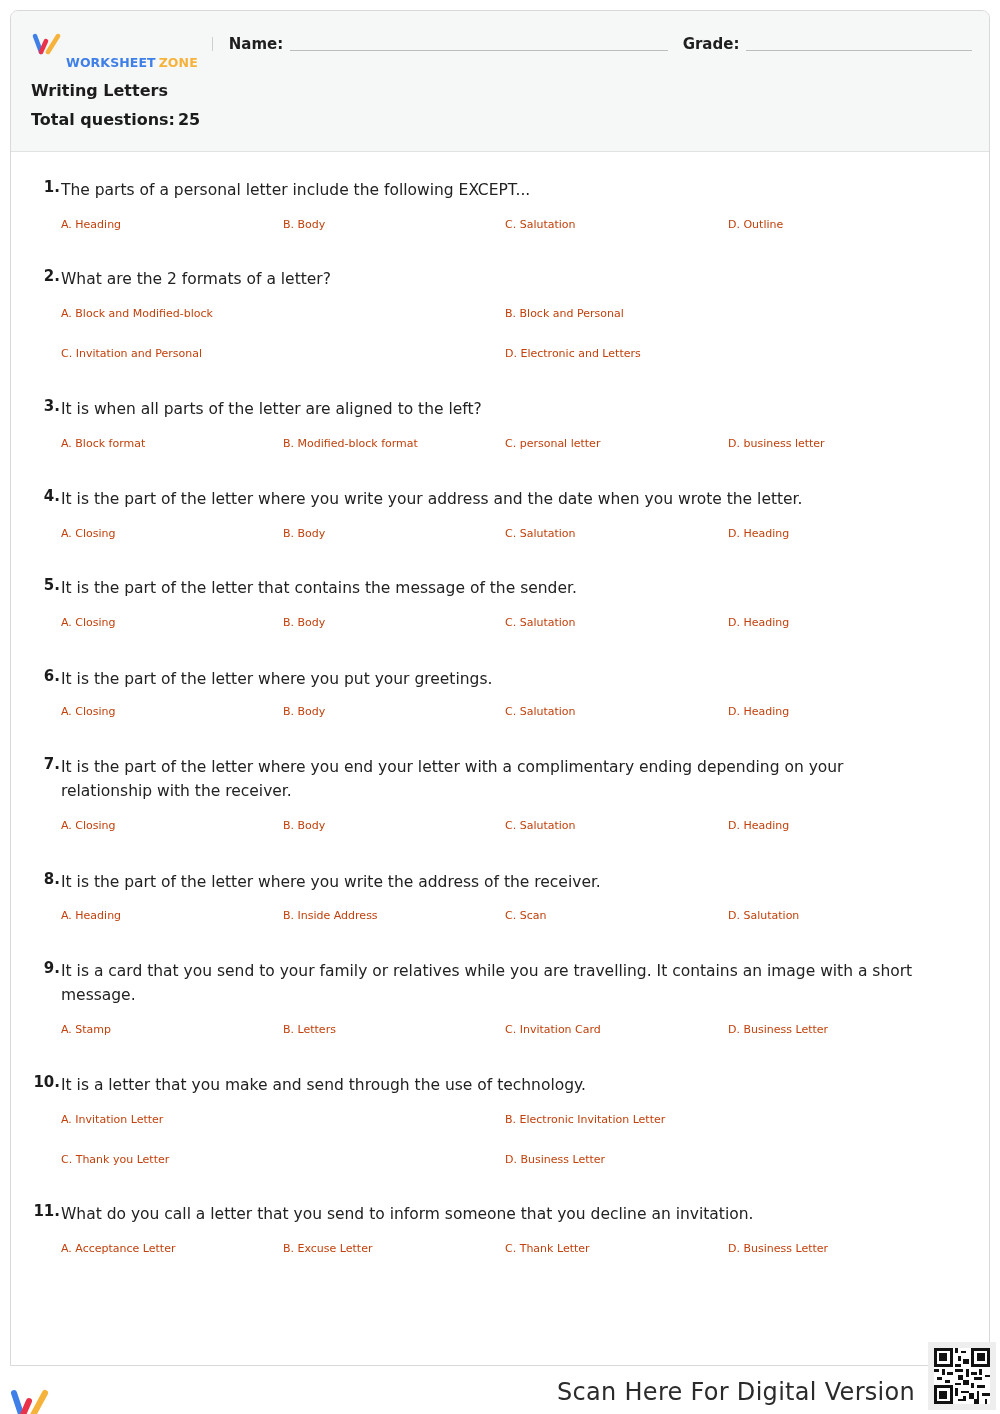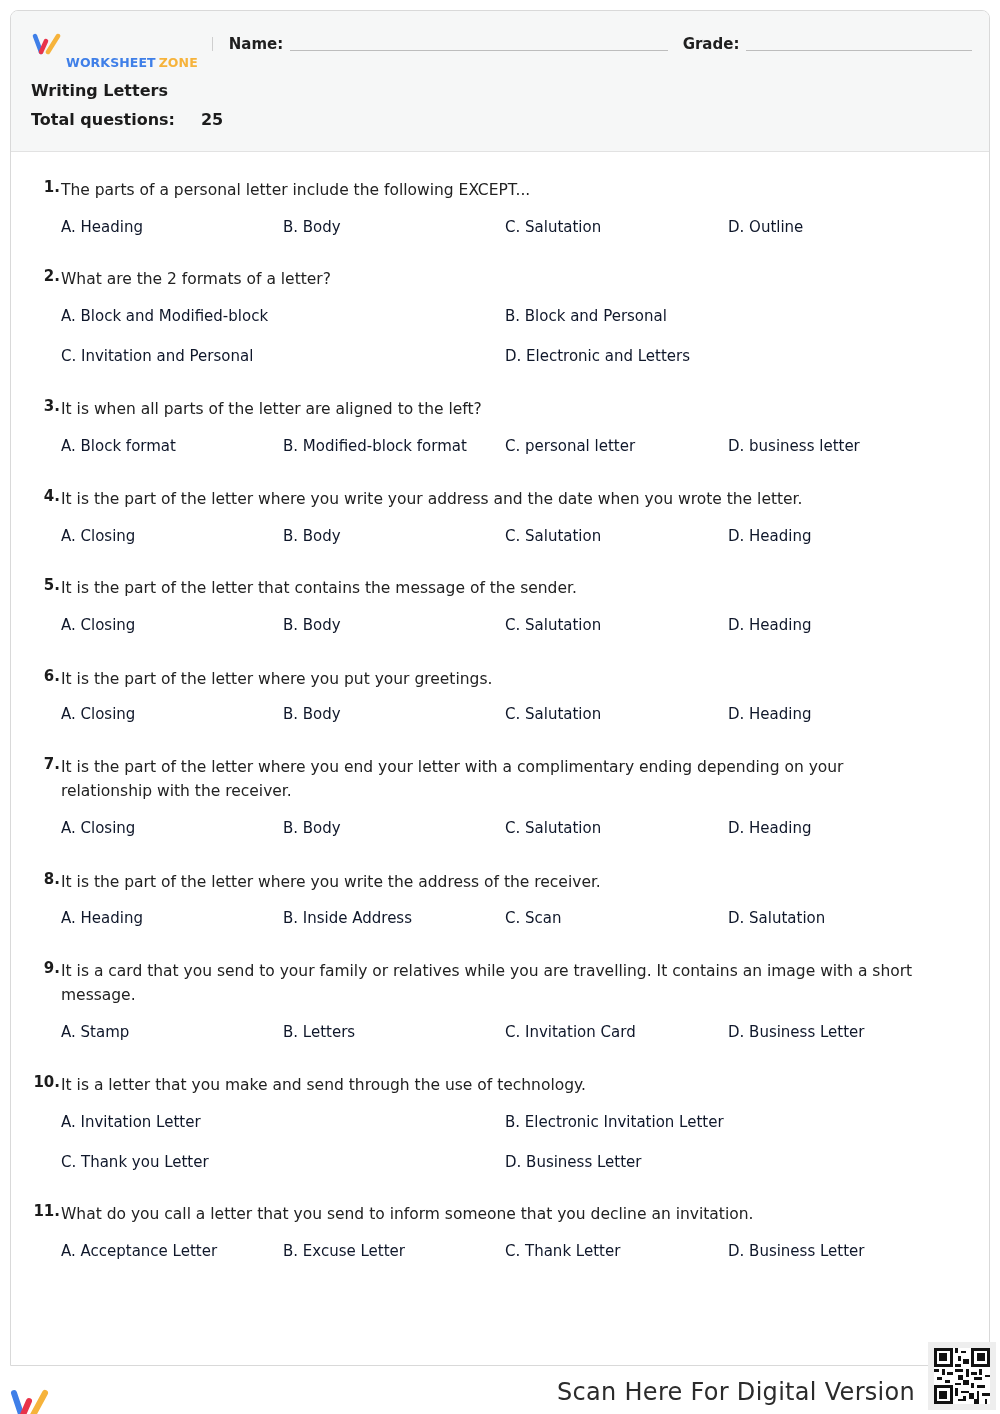--- a/index.html
+++ b/index.html
@@ -82,21 +82,21 @@
       color: #1c1c1c;
     }
     .total {
       position: absolute;
       left: 20px;
       top: 99px;
       font-weight: bold;
       font-size: 16px;
       color: #1c1c1c;
     }
-    .total .count { margin-left: 26px; }
+    .total .count { margin-left: 3px; }
 
     .questions {
       position: absolute;
       left: 0;
       top: 141px;
       width: 980px;
     }
     .q {
       position: absolute;
       left: 0;
@@ -115,22 +115,22 @@
       position: absolute;
       left: 50px;
       top: 0;
       width: 880px;
       font-size: 15.5px;
       line-height: 24px;
       color: #222;
     }
     .opt {
       position: absolute;
-      font-size: 15px;
-      color: #0f172a;
+      font-size: 11px;
+      color: #c2410c;
       white-space: nowrap;
     }
 
     .footer-logo {
       position: absolute;
       left: 10px;
       top: 1376px;
       display: flex;
       align-items: center;
     }

